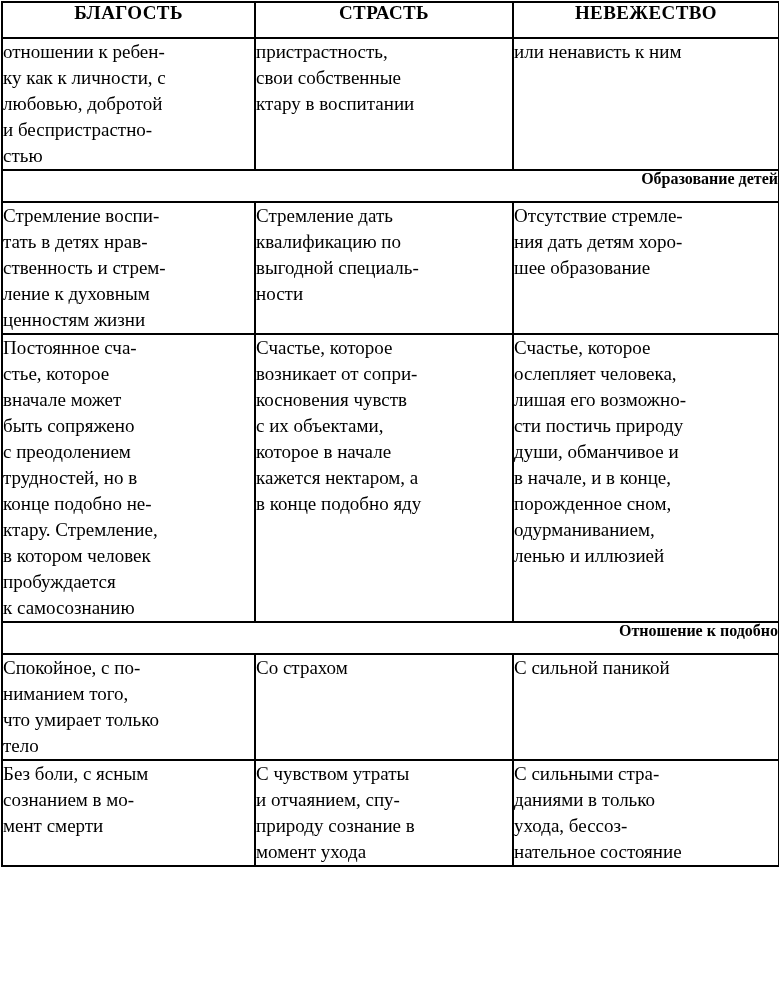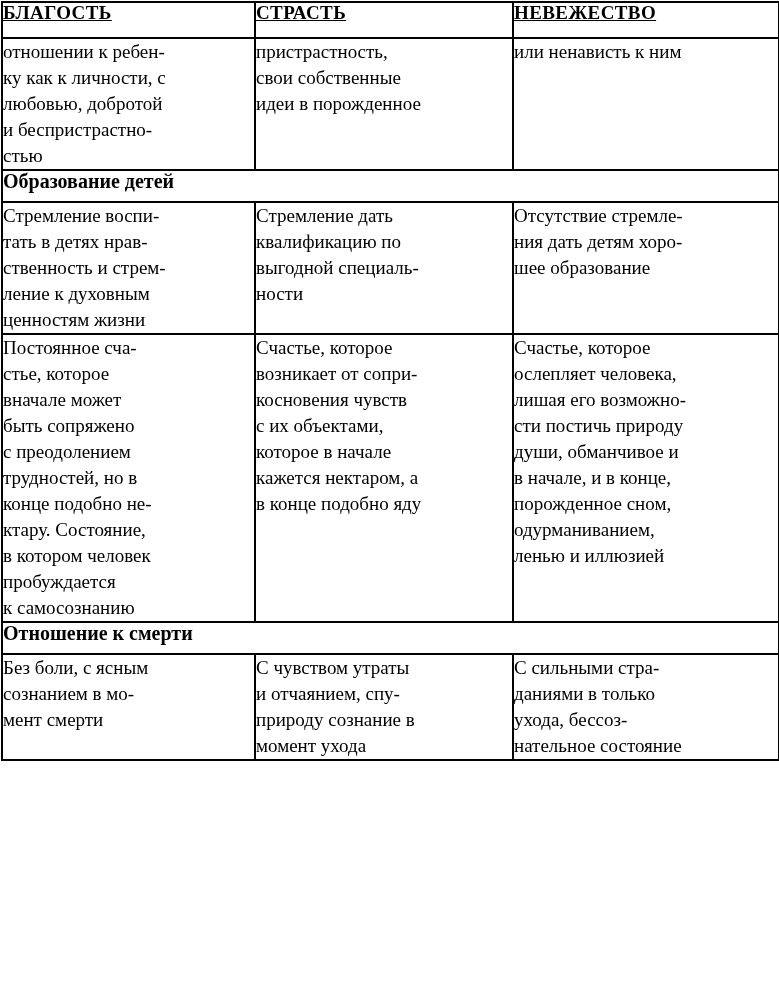--- a/index.html
+++ b/index.html
@@ -37,38 +37,37 @@
   .guna-table th {
     border: 2px solid #000000;
     padding: 0;
     vertical-align: top;
     background: #ffffff;
   }
 
   
   .header-cell {
     height: 34px;
-    text-align: left;
+    text-align: center;
     vertical-align: middle;
     font-weight: bold;
     font-size: 19px;
     letter-spacing: 0.4px;
     line-height: 1;
     padding: 0 2px;
     white-space: nowrap;
-    text-decoration: underline;
   }
 
   
   .section-cell {
     height: 30px;
-    text-align: left;
+    text-align: right;
     vertical-align: middle;
     font-weight: bold;
-    font-size: 20px;
+    font-size: 16px;
     line-height: 1;
     padding: 0 2px;
     white-space: nowrap;
   }
 
   
   .body-cell {
     font-size: 19px;
     line-height: 26px;
     padding: 4px 5px 6px 6px;
@@ -105,21 +104,21 @@
         <td class="body-cell">
           <span class="cell-text">отношении к ребен-
 ку как к личности, с
 любовью, добротой
 и беспристрастно-
 стью</span>
         </td>
         <td class="body-cell">
           <span class="cell-text">пристрастность,
 свои собственные
-идеи в порожденное</span>
+ктару в воспитании</span>
         </td>
         <td class="body-cell">
           <span class="cell-text">или ненависть к ним</span>
         </td>
       </tr>
 
       <tr>
         <td class="section-cell" colspan="3">Образование детей</td>
       </tr>
       <tr>
@@ -145,21 +144,21 @@
 
       <tr>
         <td class="body-cell">
           <span class="cell-text">Постоянное сча-
 стье, которое
 вначале может
 быть сопряжено
 с преодолением
 трудностей, но в
 конце подобно не-
-ктару. Состояние,
+ктару. Стремление,
 в котором человек
 пробуждается
 к самосознанию</span>
         </td>
         <td class="body-cell">
           <span class="cell-text">Счастье, которое
 возникает от сопри-
 косновения чувств
 с их объектами,
 которое в начале
@@ -173,21 +172,35 @@
 сти постичь природу
 души, обманчивое и
 в начале, и в конце,
 порожденное сном,
 одурманиванием,
 ленью и иллюзией</span>
         </td>
       </tr>
 
       <tr>
-        <td class="section-cell" colspan="3">Отношение к смерти</td>
+        <td class="section-cell" colspan="3">Отношение к подобно</td>
+      </tr>
+      <tr>
+        <td class="body-cell">
+          <span class="cell-text">Спокойное, с по-
+ниманием того,
+что умирает только
+тело</span>
+        </td>
+        <td class="body-cell">
+          <span class="cell-text">Со страхом</span>
+        </td>
+        <td class="body-cell">
+          <span class="cell-text">С сильной паникой</span>
+        </td>
       </tr>
 
       <tr>
         <td class="body-cell">
           <span class="cell-text">Без боли, с ясным
 сознанием в мо-
 мент смерти</span>
         </td>
         <td class="body-cell">
           <span class="cell-text">С чувством утраты

